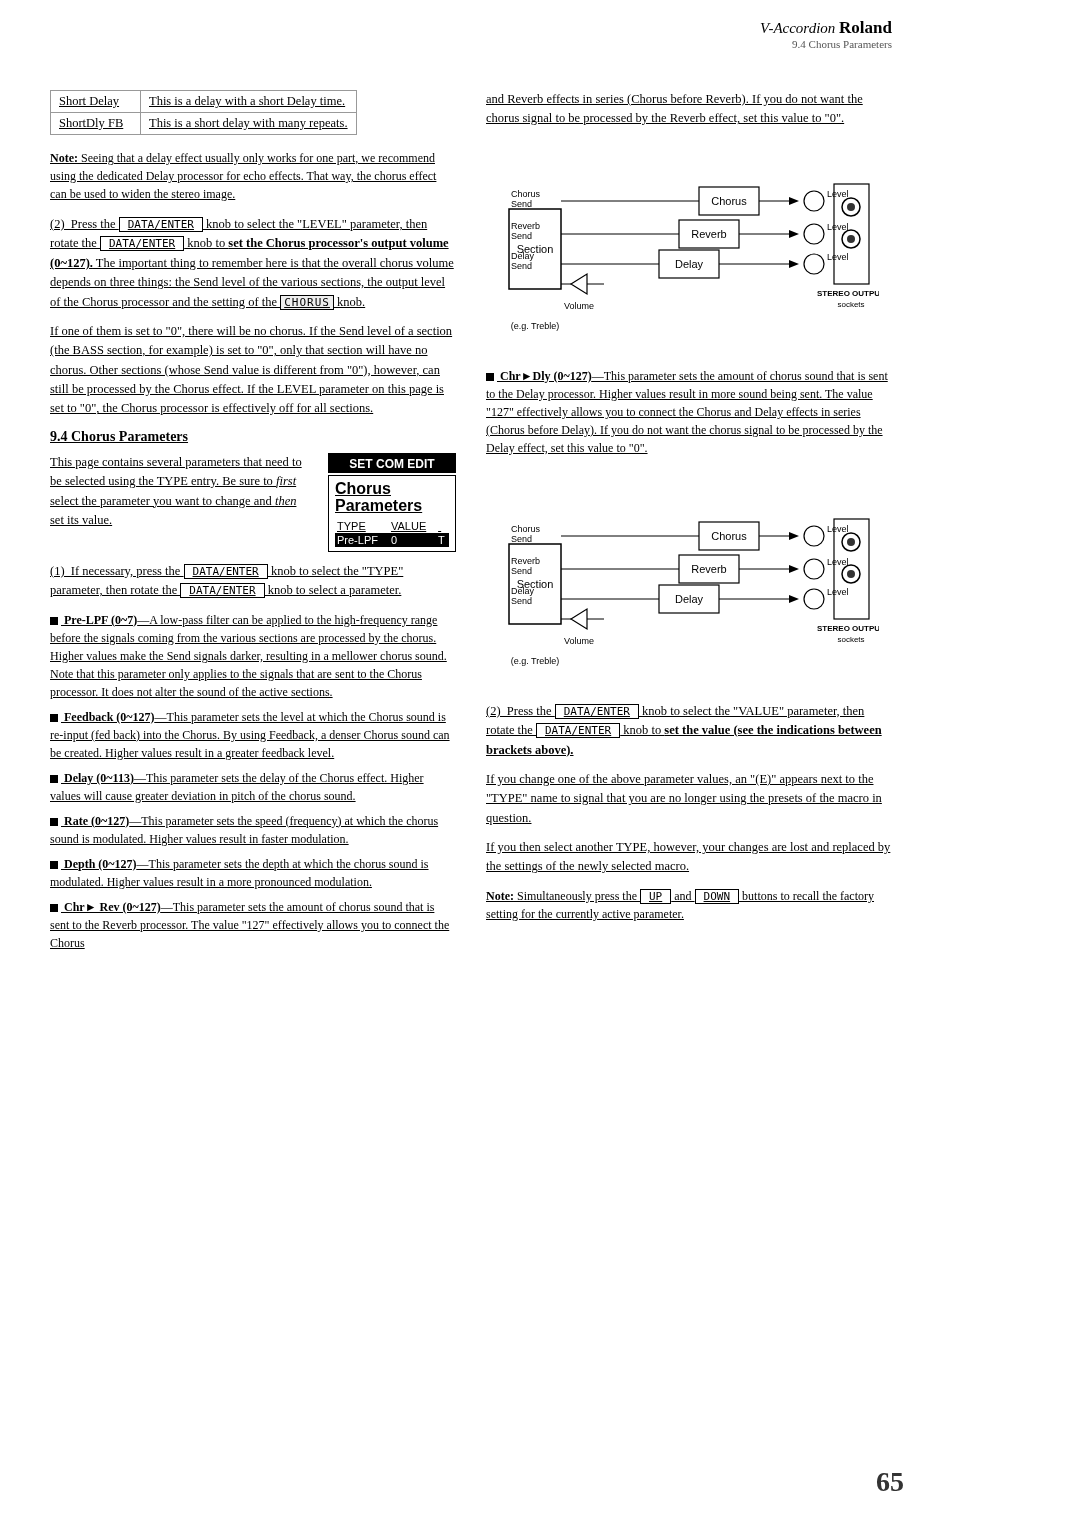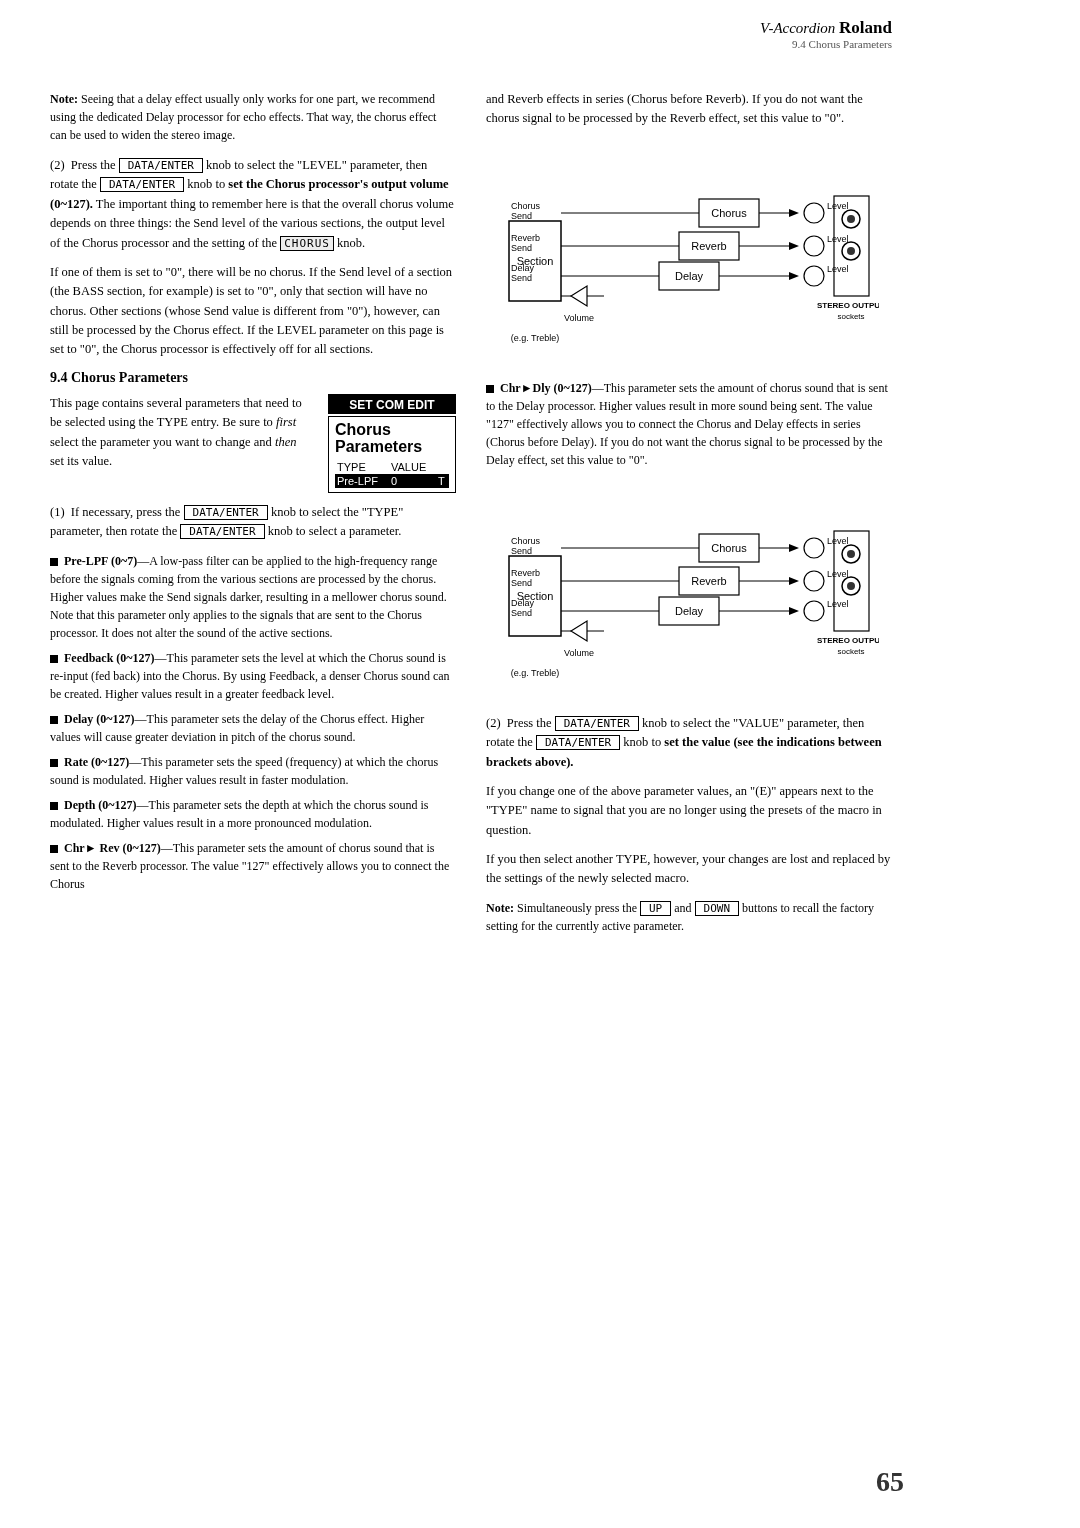--- a/index.html
+++ b/index.html
@@ -11,20 +11,21 @@
       width: 1080px;
       min-height: 1528px;
       position: relative;
     }
 
     .page-container {
       width: 942px;
       min-height: 1528px;
       padding: 40px 50px 60px 50px;
       position: relative;
+      text-decoration: underline;
     }
 
     
     .header {
       position: absolute;
       top: 18px;
       right: 50px;
       text-align: right;
       font-size: 12px;
     }
@@ -209,21 +210,20 @@
       bottom: 30px;
       right: 38px;
       font-size: 28px;
       font-weight: bold;
       color: #333;
     }
 
     .right-col-text {
       font-size: 12.5px;
       line-height: 1.55;
-      margin-bottom: 12px;
     }
 
     em {
       font-style: italic;
     }
   </style>
 </head>
 <body>
 
 <div class="page-container">
@@ -233,20 +233,32 @@
       <span class="v-accordion">V-Accordion</span>
       <span class="roland">Roland</span>
     </div>
     <div class="header-sub">9.4 Chorus Parameters</div>
   </div>
 
   <div class="two-col">
 
     <div class="col-left">
 
+      <table class="delay-table">
+        <tbody>
+          <tr>
+            <td>Short Delay</td>
+            <td>This is a delay with a short Delay time.</td>
+          </tr>
+          <tr>
+            <td>ShortDly FB</td>
+            <td>This is a short delay with many repeats.</td>
+          </tr>
+        </tbody>
+      </table>
 
       <p class="note-text">
         <b>Note:</b> Seeing that a delay effect usually only works for one part, we recommend using the dedicated Delay processor for echo effects. That way, the chorus effect can be used to widen the stereo image.
       </p>
 
       <p class="section-para" style="margin-bottom:10px;">
         (2)&nbsp; Press the <span class="inline-box">DATA/ENTER</span> knob to select the "LEVEL" parameter, then rotate the <span class="inline-box">DATA/ENTER</span> knob to <b>set the Chorus processor's output volume (0~127).</b> The important thing to remember here is that the overall chorus volume depends on three things: the Send level of the various sections, the output level of the Chorus processor and the setting of the <span class="chorus-knob">CHORUS</span> knob.
       </p>
 
       <p class="section-para">
@@ -292,21 +304,21 @@
       </div>
 
 
       <div class="param-block">
         <span class="square-bullet"></span>
         <b>Feedback (0~127)</b>—This parameter sets the level at which the Chorus sound is re-input (fed back) into the Chorus. By using Feedback, a denser Chorus sound can be created. Higher values result in a greater feedback level.
       </div>
 
       <div class="param-block">
         <span class="square-bullet"></span>
-        <b>Delay (0~127)</b>—This parameter sets the delay of the Chorus effect. Higher values will cause greater deviation in pitch of the chorus sound.
+        <b>Delay (0~113)</b>—This parameter sets the delay of the Chorus effect. Higher values will cause greater deviation in pitch of the chorus sound.
       </div>
 
       <div class="param-block">
         <span class="square-bullet"></span>
         <b>Rate (0~127)</b>—This parameter sets the speed (frequency) at which the chorus sound is modulated. Higher values result in faster modulation.
       </div>
 
       <div class="param-block">
         <span class="square-bullet"></span>
         <b>Depth (0~127)</b>—This parameter sets the depth at which the chorus sound is modulated. Higher values result in a more pronounced modulation.

